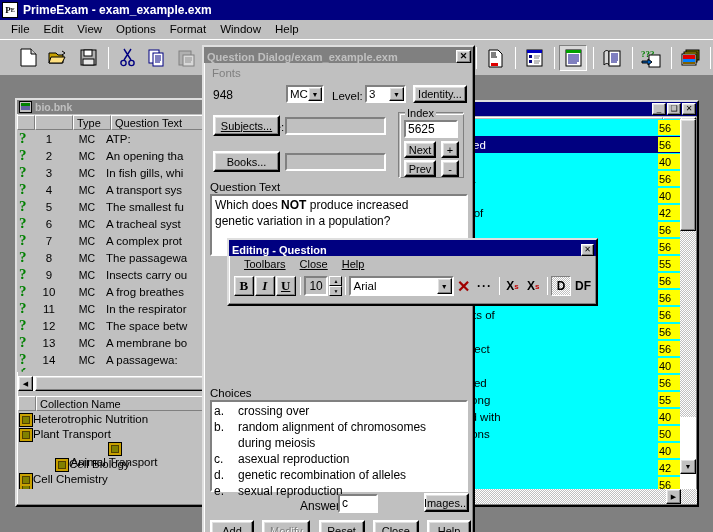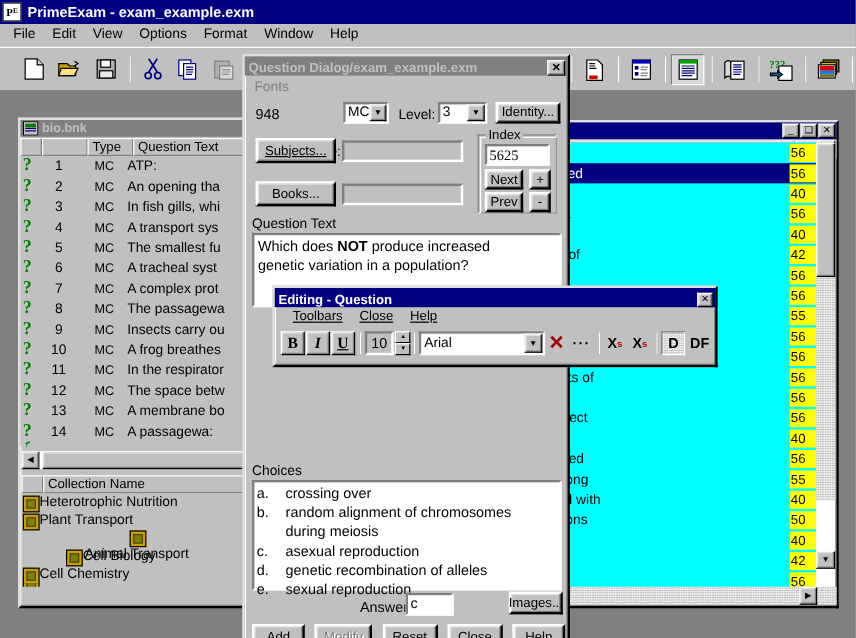--- a/index.html
+++ b/index.html
@@ -567,21 +567,21 @@
         <span style="font-size:11.5px;padding-left:2px"></span>
       </div>
 
       <div class="btn" style="position:absolute; left:9px; top:104px; width:67px; height:21px;">Books...</div>
       <div class="field" style="position:absolute; left:81px; top:106px; width:101px; height:18px; background:#c0c0c0;">
         <span style="font-size:11.5px;padding-left:2px"></span>
       </div>
 
       <div class="groupbox" style="left:194px; top:65px; width:66px; height:66px;"></div>
       <div class="grouplbl" style="left:201px; top:60px; z-index:3;">Index</div>
-      <div class="field" style="position:absolute; left:200px; top:73px; width:54px; height:18px; z-index:3;font-family:Liberation Serif, serif;">
+      <div class="field" style="position:absolute; left:200px; top:73px; width:54px; height:18px; z-index:3;">
         <span style="font-size:12px;padding-left:2px;display:block;line-height:14px">5625</span>
       </div>
       <div class="btn" style="position:absolute; left:200px; top:94px; width:32px; height:17px; z-index:3;">Next</div>
       <div class="btn" style="position:absolute; left:237px; top:94px; width:18px; height:17px; z-index:3;">+</div>
       <div class="btn" style="position:absolute; left:200px; top:113px; width:32px; height:17px; z-index:3;">Prev</div>
       <div class="btn" style="position:absolute; left:237px; top:113px; width:18px; height:17px; z-index:3;">-</div>
 
       <div class="lbl" style="left:6px; top:134px;">Question Text</div>
       <div class="field" style="position:absolute; left:6px; top:147px; width:258px; height:62px;">
         <div style="font-size:12px; padding:1px 3px; line-height:16px;">

